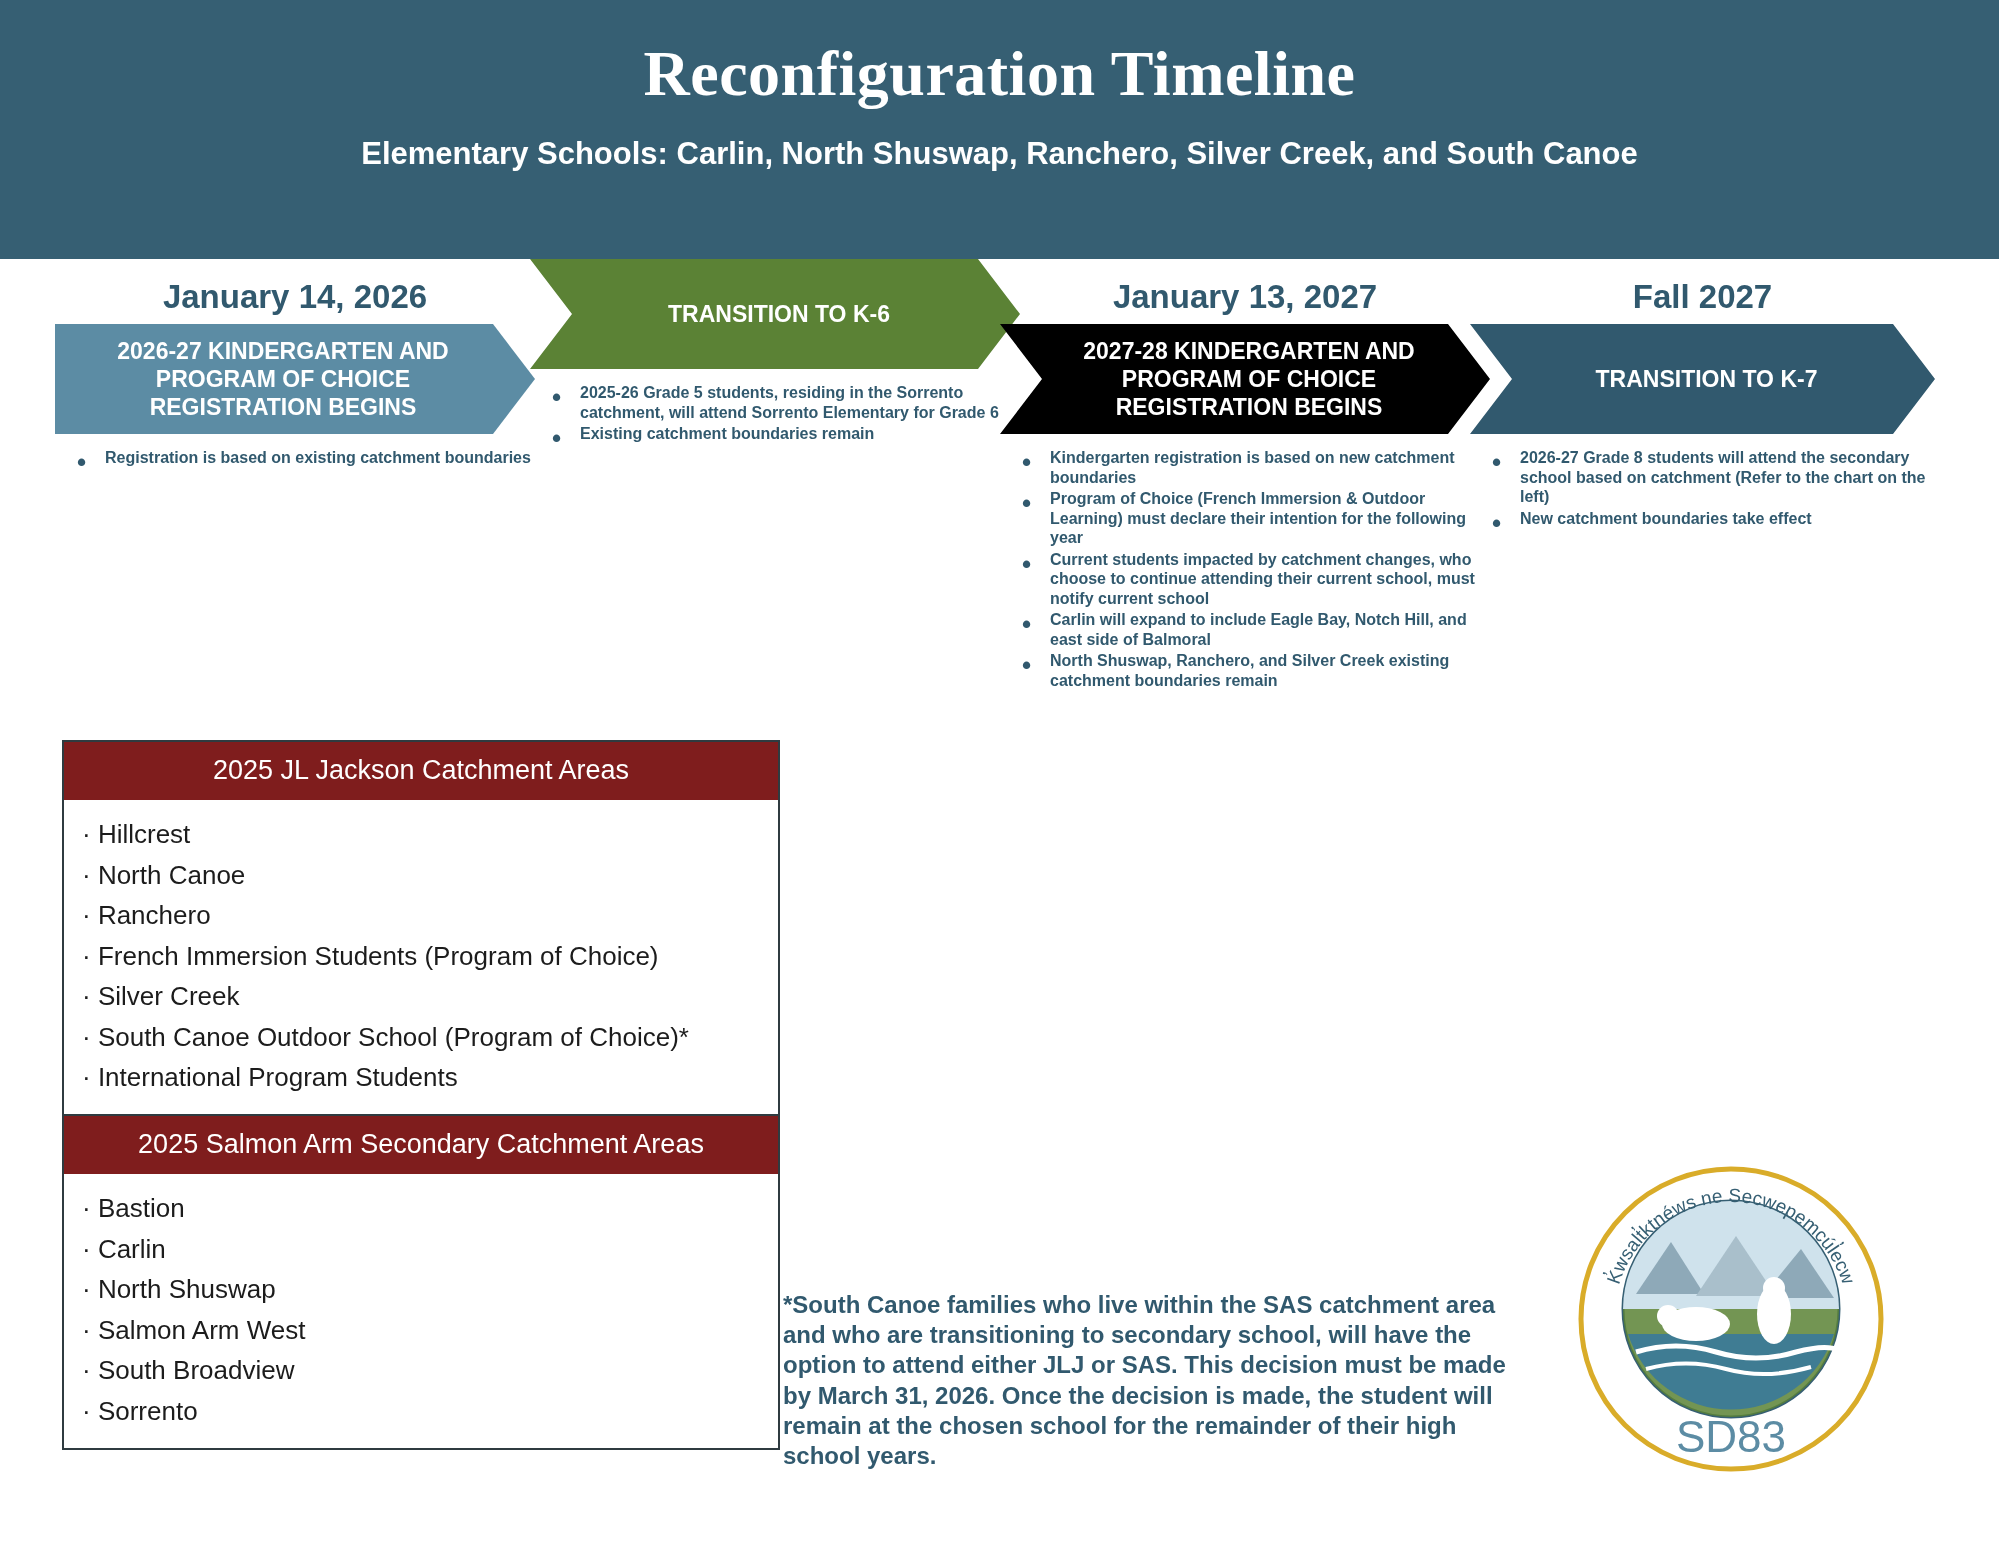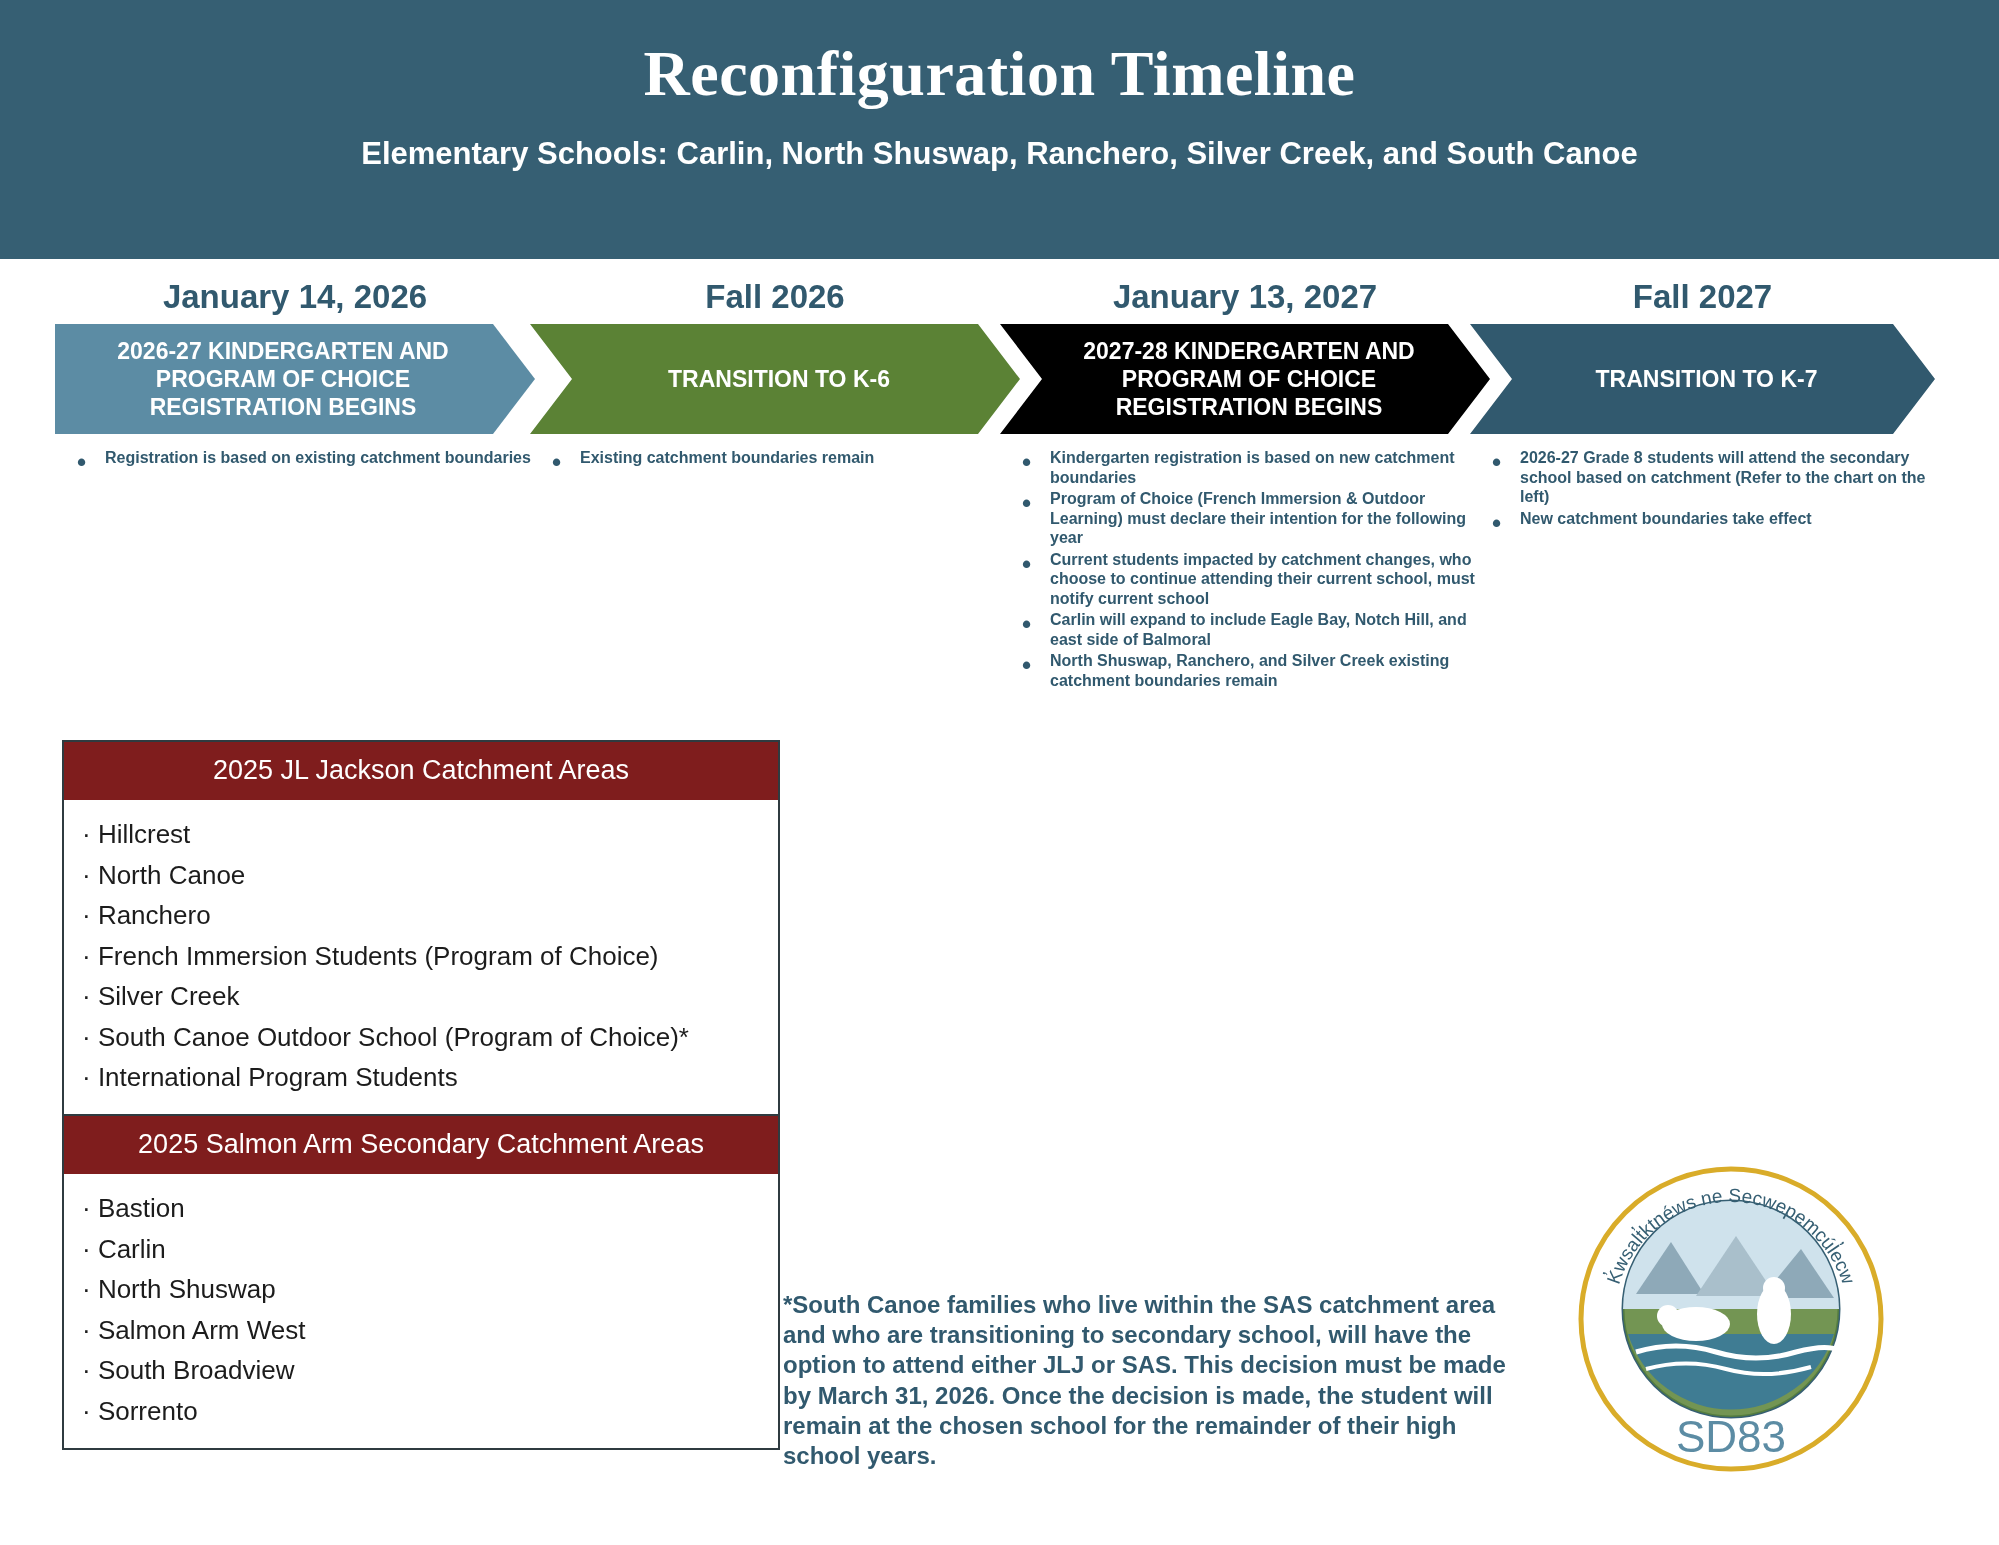--- a/index.html
+++ b/index.html
@@ -170,23 +170,23 @@
 
   <div class="col" style="left:55px; width:480px;">
     <div class="col-date">January 14, 2026</div>
     <div class="chevron" style="background:#5c8ca4; width:480px;">2026-27 KINDERGARTEN AND PROGRAM OF CHOICE REGISTRATION BEGINS</div>
     <ul class="bullets">
       <li>Registration is based on existing catchment boundaries</li>
     </ul>
   </div>
 
   <div class="col" style="left:530px; width:490px;">
-    <div class="col-date">Fall 2026</div>
     <div class="chevron notch" style="background:#5b8235; width:490px;">TRANSITION TO K-6</div>
     <ul class="bullets">
+      <li>2025-26 Grade 5 students, residing in the Sorrento catchment, will attend Sorrento Elementary for Grade 6</li>
       <li>Existing catchment boundaries remain</li>
     </ul>
   </div>
 
   <div class="col" style="left:1000px; width:490px;">
     <div class="col-date">January 13, 2027</div>
     <div class="chevron notch" style="background:#000000; width:490px;">2027-28 KINDERGARTEN AND PROGRAM OF CHOICE REGISTRATION BEGINS</div>
     <ul class="bullets">
       <li>Kindergarten registration is based on new catchment boundaries</li>
       <li>Program of Choice (French Immersion &amp; Outdoor Learning) must declare their intention for the following year</li>

